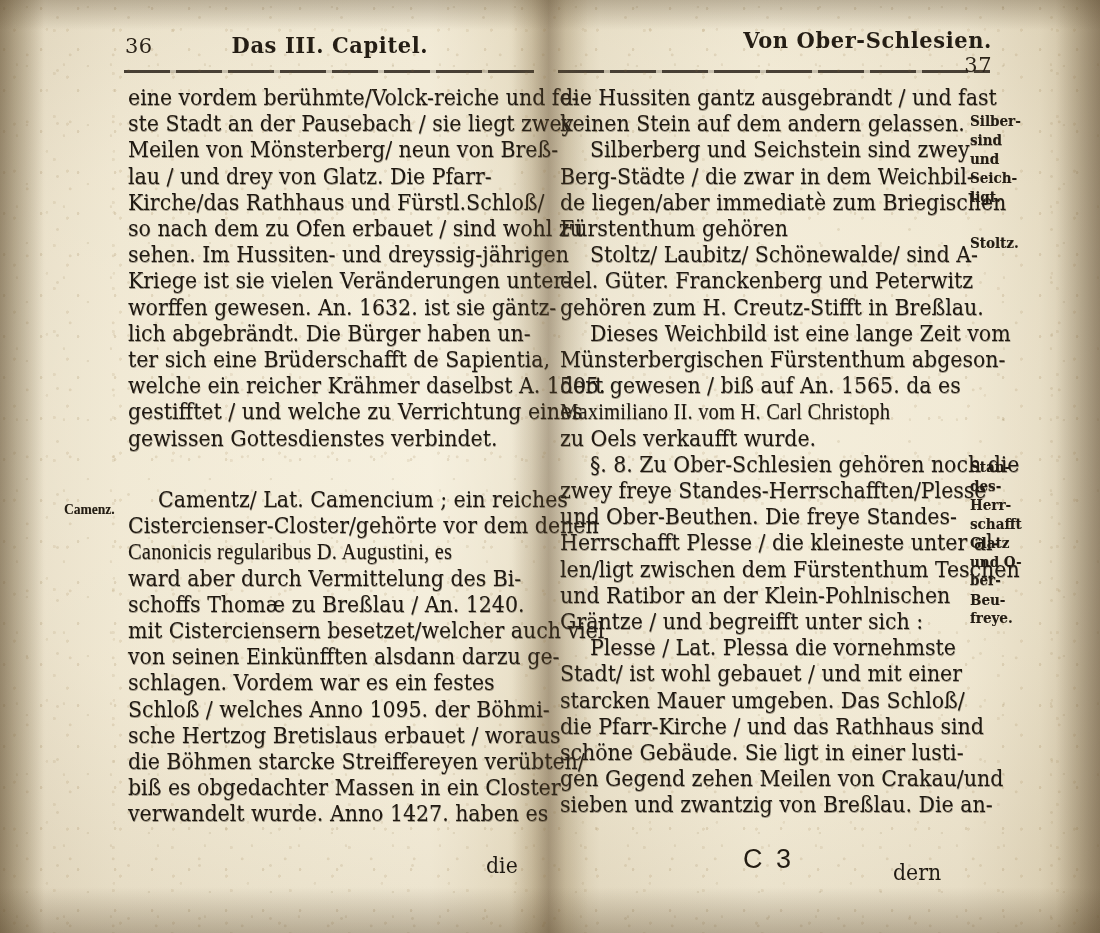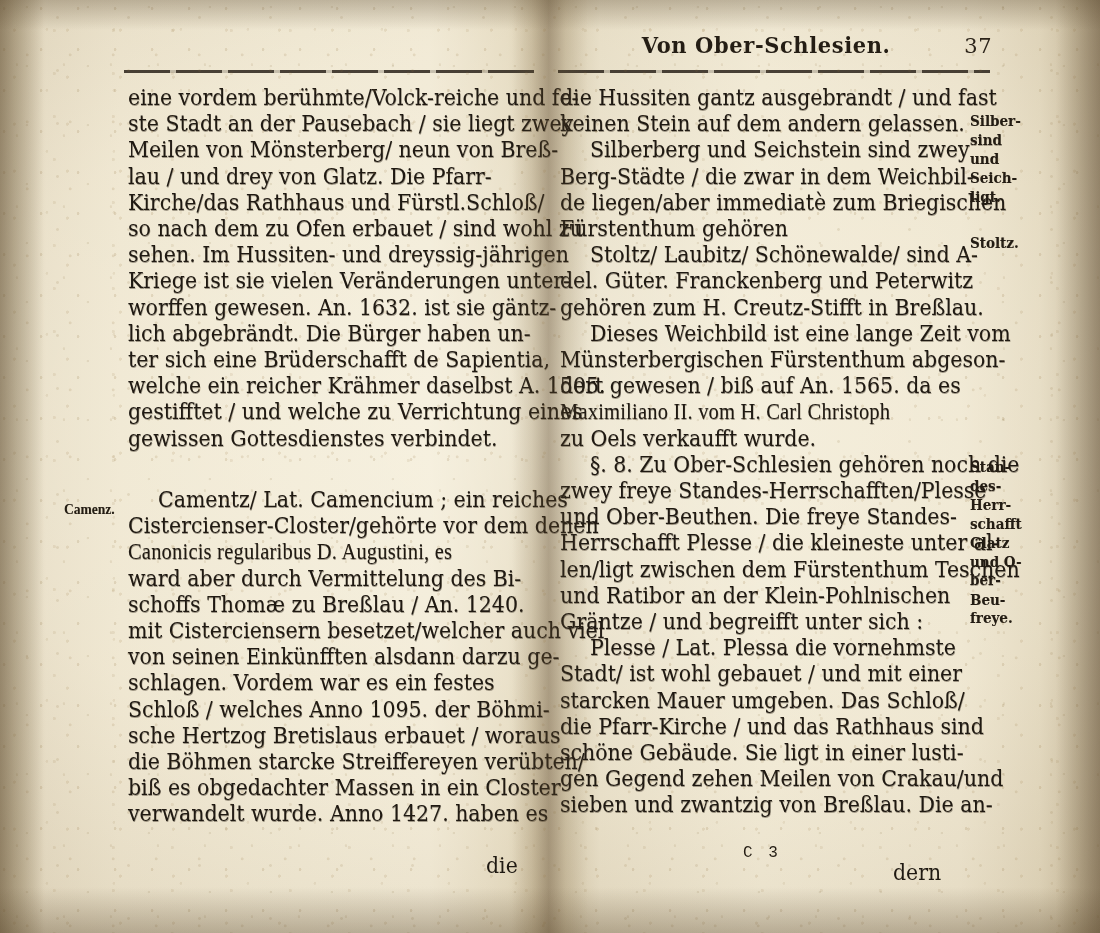--- a/index.html
+++ b/index.html
@@ -80,35 +80,40 @@
   .margin{
     position:absolute;
     font-family:"DejaVu Serif", serif;font-weight:bold;
     font-size:13.5px;line-height:17.5px;color:#231c13;
     transform:scaleY(1.08);transform-origin:left top;
     text-shadow:0.3px 0.2px 0 rgba(40,30,18,.35);
   }
   .margin .mln{display:block;white-space:nowrap;}
 
   .sig{
-    position:absolute;font-family:Liberation Mono, monospace;font-size:16px;color:#231c13;
+    position:absolute;font-family:Liberation Sans, sans-serif;font-size:27px;color:#231c13;
     letter-spacing:3px;
   }
   .catch{
     position:absolute;font-family:"DejaVu Serif", serif;font-size:20.5px;color:#1f1912;
     transform:scaleY(1.10);transform-origin:left bottom;
   }
 </style>
 </head>
 <body>
 
 <div id="page">
 
   <div class="leaf leaf-left">
 
+    <div class="head" style="left:125px;top:28px;width:408px;">
+      <span class="folio">36</span>
+      <span class="head-title">Das III. Capitel.</span>
+      <span style="width:26px;"></span>
+    </div>
     <div class="rule dashy" style="left:124px;top:70px;width:410px;"></div>
 
     <div class="col" style="left:128px;top:86px;width:412px;">
       <span class="ln" style="display: block; transform: scaleY(1.1) scaleX(1);">eine vordem berühmte/Volck-reiche und fe-</span>
       <span class="ln" style="display: block; transform: scaleY(1.1) scaleX(1);">ste Stadt an der Pausebach / sie liegt zwey</span>
       <span class="ln" style="display: block; transform: scaleY(1.1) scaleX(1);">Meilen von Mönsterberg/ neun von Breß-</span>
       <span class="ln" style="display: block; transform: scaleY(1.1) scaleX(1);">lau / und drey von Glatz.   Die Pfarr-</span>
       <span class="ln" style="display: block; transform: scaleY(1.1) scaleX(1);">Kirche/das Rathhaus und Fürstl.Schloß/</span>
       <span class="ln" style="display: block; transform: scaleY(1.1) scaleX(1);">so nach dem zu Ofen erbauet / sind wohl zu</span>
       <span class="ln" style="display: block; transform: scaleY(1.1) scaleX(1);">sehen. Im Hussiten- und dreyssig-jährigen</span>
@@ -139,21 +144,21 @@
       <span class="ln" style="display: block; transform: scaleY(1.1) scaleX(1);">die Böhmen starcke Streiffereyen verübten/</span>
       <span class="ln" style="display: block; transform: scaleY(1.1) scaleX(1);">biß es obgedachter Massen in ein Closter</span>
       <span class="ln" style="display: block; transform: scaleY(1.1) scaleX(1);">verwandelt wurde.   Anno 1427. haben es</span>
     </div>
 
     <div class="catch" style="left:486px;top:855px;">die</div>
   </div>
 
   <div class="leaf leaf-right">
 
-    <div class="head" style="left:10px;top:28px;width:432px;">
+    <div class="head" style="left:10px;top:28px;width:432px;flex-direction:column;">
       <span style="width:8px;"></span>
       <span class="head-title">Von Ober-Schlesien.</span>
       <span class="folio">37</span>
     </div>
     <div class="rule dashy" style="left:8px;top:70px;width:432px;"></div>
 
     <div class="col" style="left:10px;top:86px;width:420px;">
       <span class="ln" style="display: block; transform: scaleY(1.1) scaleX(1);">die Hussiten gantz ausgebrandt / und fast</span>
       <span class="ln" style="display: block; transform: scaleY(1.1) scaleX(1);">keinen Stein auf dem andern gelassen.</span>
 

